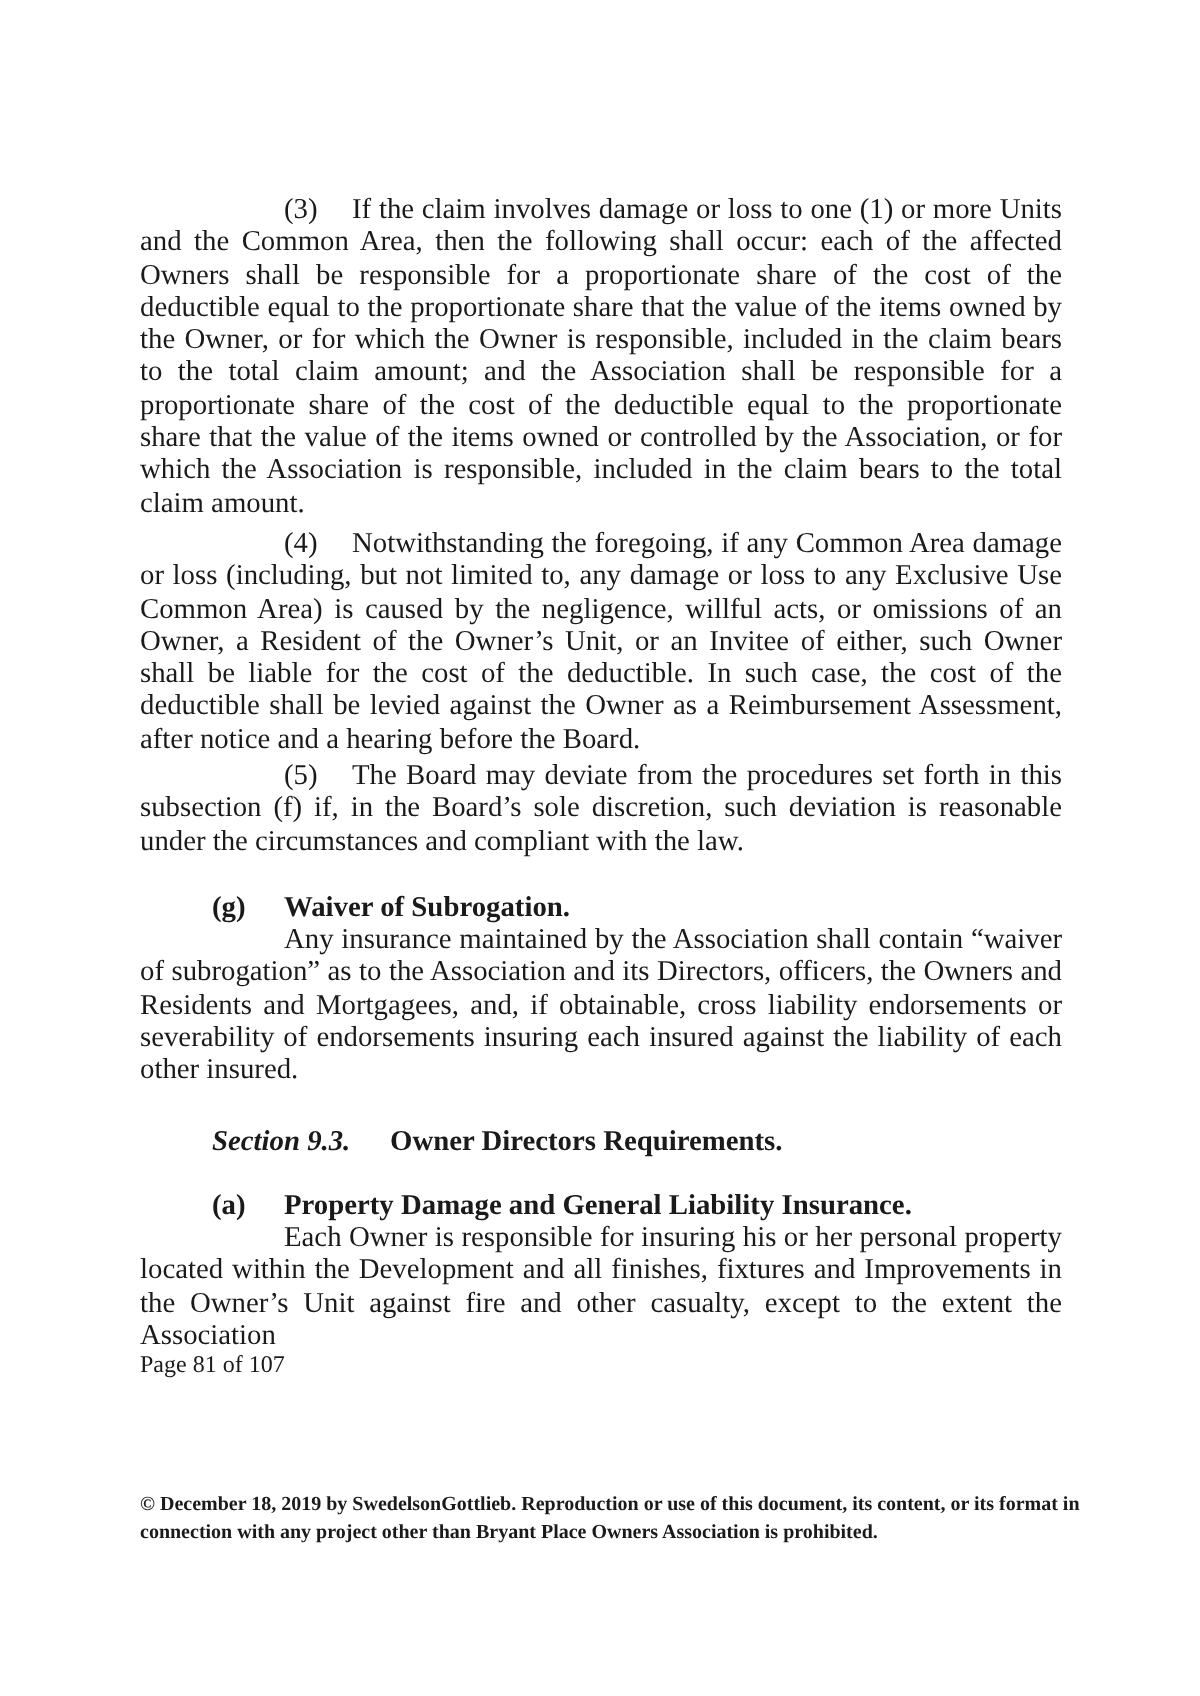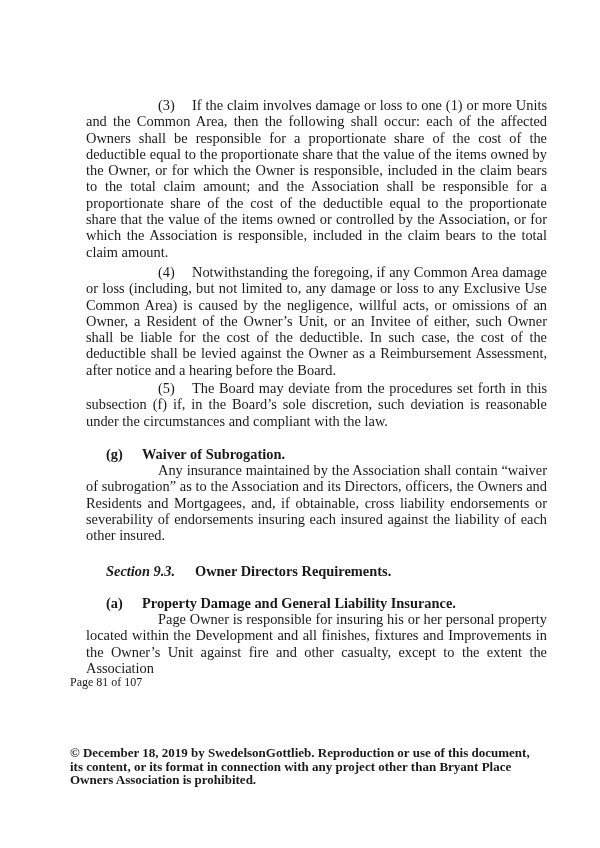--- a/index.html
+++ b/index.html
@@ -3,21 +3,21 @@
 <meta charset="utf-8">
 <style>
   html, body { margin: 0; padding: 0; background: #ffffff; }
   body {
     width: 600px; height: 848px; position: relative; overflow: hidden;
     font-family: "Liberation Serif", "DejaVu Serif", serif;
     color: #1a1a1a;
   }
   .page { position: absolute; left: 70px; top: 0; width: 461px; }
   .para {
-    position: absolute; left: 16px; width: 461px;
+    position: absolute; left: 0; width: 461px;
     font-size: 14.4px; line-height: 16.3px;
     text-align: justify; text-align-last: left;
   }
   .indent { text-indent: 72px; }
   .num { display: inline-block; width: 34px; text-indent: 0; }
   .heading {
     position: absolute; font-size: 14.4px; line-height: 16.3px; font-weight: bold;
     white-space: nowrap;
   }
   .heading .label { display: inline-block; }
@@ -25,21 +25,21 @@
     position: absolute; left: 0; width: 461px; 
     font-size: 12px; line-height: 14px;
   }
   .footer-right {
     position: absolute; right: 0; width: 300px; text-align: right;
     font-size: 10.4px; line-height: 12px;
   }
   .footer-right div { white-space: nowrap; }
   .copyright {
     position: absolute; left: 0; width: 470px;
-    font-size: 13px; line-height: 13.5px; font-weight: bold;
+    font-size: 10px; line-height: 13.5px; font-weight: bold;
   }
 </style>
 </head>
 <body>
 
 <div class="page">
 
   <div class="para indent" style="top:97px;">
     <span class="num">(3)</span><span>If the claim involves damage or loss to one (1) or more Units and the Common Area, then the following shall occur: each of the affected Owners shall be responsible for a proportionate share of the cost of the deductible equal to the proportionate share that the value of the items owned by the Owner, or for which the Owner is responsible, included in the claim bears to the total claim amount; and the Association shall be responsible for a proportionate share of the cost of the deductible equal to the proportionate share that the value of the items owned or controlled by the Association, or for which the Association is responsible, included in the claim bears to the total claim amount.</span>
   </div>
@@ -57,21 +57,21 @@
   </div>
   <div class="para" style="top:462px; text-indent:72px;">Any insurance maintained by the Association shall contain “waiver of subrogation” as to the Association and its Directors, officers, the Owners and Residents and Mortgagees, and, if obtainable, cross liability endorsements or severability of endorsements insuring each insured against the liability of each other insured.</div>
 
   <div class="heading" style="top:563px; left:36px;">
     <span class="label" style="width:89px;font-style:italic;">Section 9.3.</span><span>Owner Directors Requirements.</span>
   </div>
 
   <div class="heading" style="top:595px; left:36px;">
     <span class="label" style="width:36px;">(a)</span><span>Property Damage and General Liability Insurance.</span>
   </div>
-  <div class="para" style="top:611px; text-indent:72px;">Page Owner is responsible for insuring his or her personal property located within the Development and all finishes, fixtures and Improvements in the Owner’s Unit against fire and other casualty, except to the extent the Association</div>
+  <div class="para" style="top:611px; text-indent:72px;">Each Owner is responsible for insuring his or her personal property located within the Development and all finishes, fixtures and Improvements in the Owner’s Unit against fire and other casualty, except to the extent the Association</div>
 
   <div class="page-num" style="top:675px;">Page 81 of 107</div>
 
   <div class="footer-right" style="top:697px;">
   </div>
 
   <div class="copyright" style="top:746px;">© December 18, 2019 by SwedelsonGottlieb. Reproduction or use of this document, its content, or its format in connection with any project other than Bryant Place Owners Association is prohibited.</div>
 
 </div>
 

